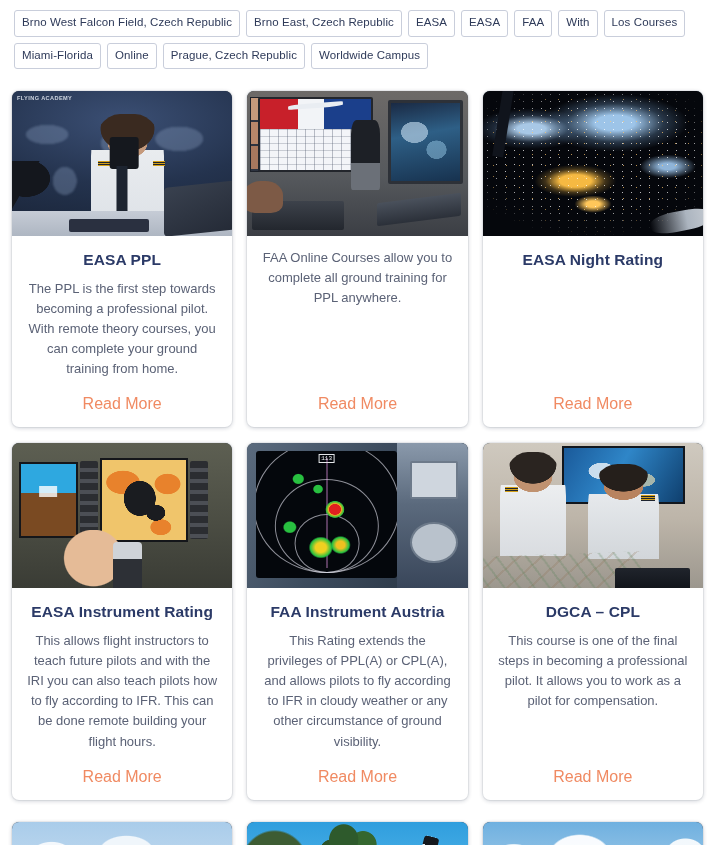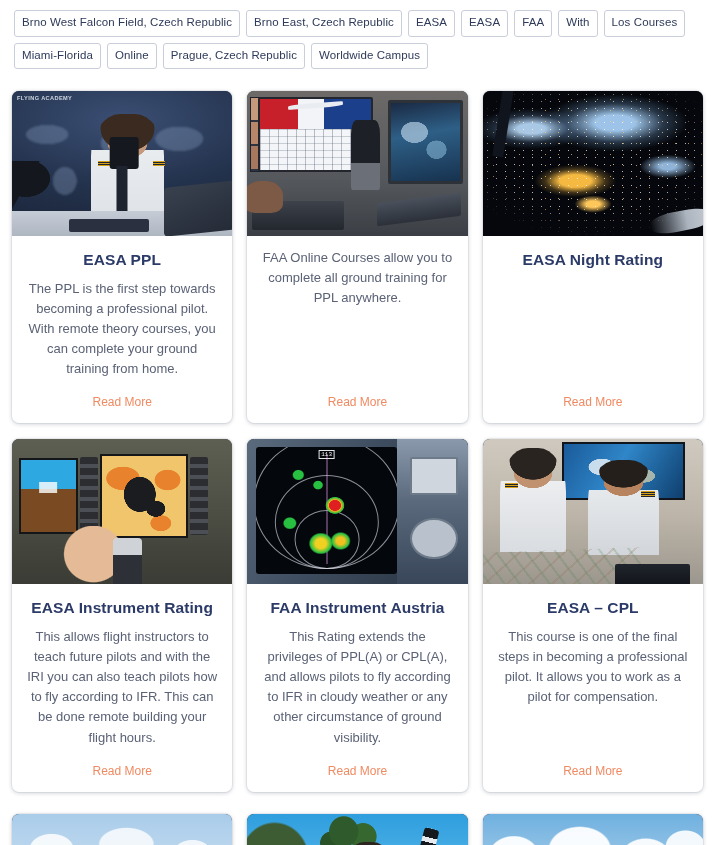--- a/index.html
+++ b/index.html
@@ -74,21 +74,21 @@
   .card-desc {
     color: #5b6276;
     font-size: 13px;
     line-height: 1.55;
     margin: 0;
   }
   .card-more {
     margin-top: auto;
     padding-top: 16px;
     color: #f08a62;
-    font-size: 12px;
+    font-size: 16px;
     text-decoration: none;
   }
 
   
   .row3 .card-media { height: 160px; }
   .row3 .card.tall .card-media { height: 175px; }
 
   
   .media-inner { position:absolute; inset:0; }
 
@@ -592,21 +592,21 @@
           <div class="tv"></div>
           <div class="p1"></div>
           <div class="p2"></div>
           <div class="ep1"></div>
           <div class="ep2"></div>
           <div class="chart"></div>
           <div class="folder"></div>
         </div>
       </div>
       <div class="card-body">
-        <div class="card-title">EASA – CPL</div>
+        <div class="card-title">DGCA – CPL</div>
         <p class="card-desc">This course is one of the final steps in becoming a professional pilot. It allows you to work as a pilot for compensation.</p>
         <a class="card-more" href="#">Read More</a>
       </div>
     </div>
   </div>
 
   <div class="grid row3">
 
     <div class="card">
       <div class="card-media">

